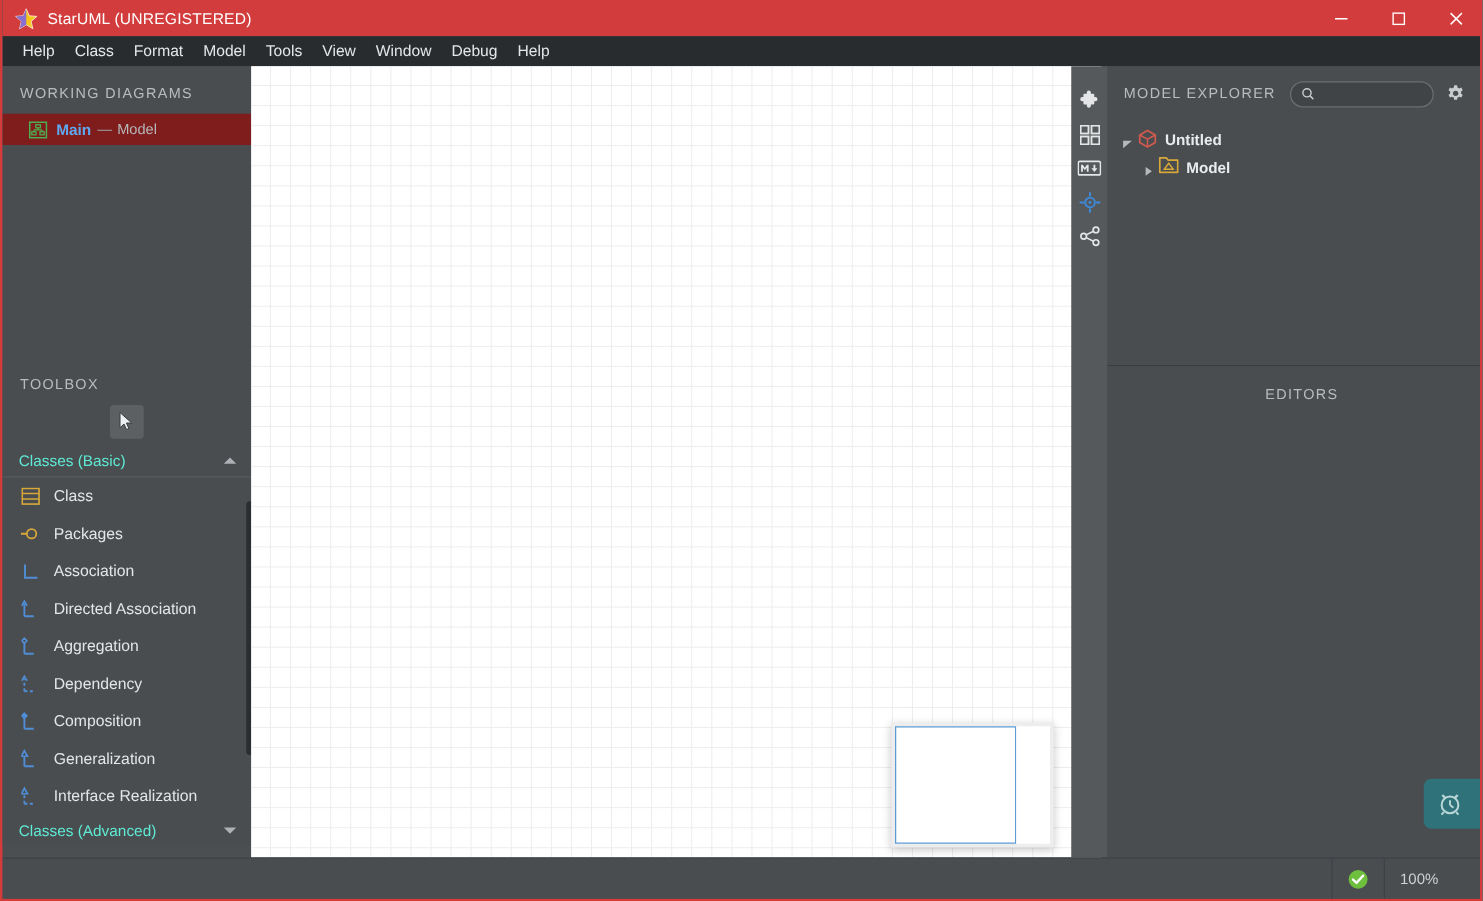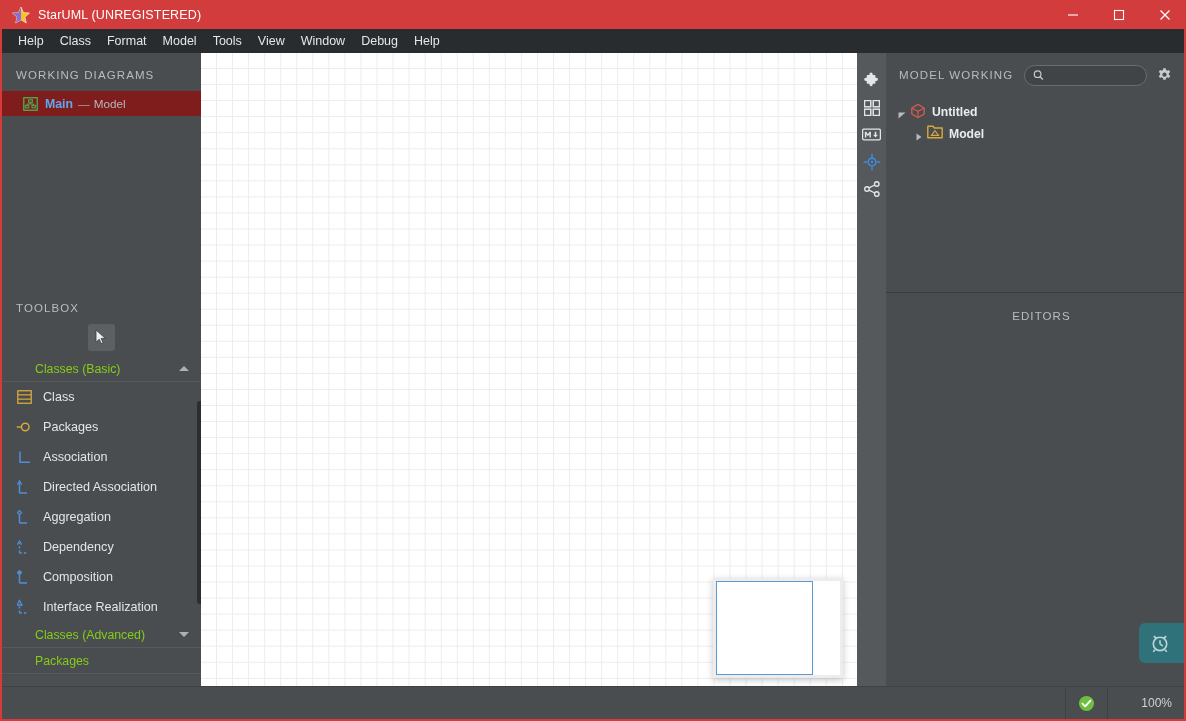--- a/index.html
+++ b/index.html
@@ -88,21 +88,21 @@
   }
   .tool-select-btn {
     width: 27px; height: 27px; background: #5c6063; border-radius: 3px;
     display: flex; align-items: center; justify-content: center;
   }
   .tb-section {
     display: flex; align-items: center; justify-content: space-between;
     padding: 0 12px 0 13px; height: 26px;
     border-bottom: 1px solid #575a5d;
   }
-  .tb-section-label { color: #84cc16; font-size: 12.3px; margin-left: 20px; }
+  .tb-section-label { color: #5eead4; font-size: 12.3px; }
   .tri { width: 0; height: 0; }
   .tri.up   { border-left: 5px solid transparent; border-right: 5px solid transparent; border-bottom: 5px solid #aeb1b4; }
   .tri.down { border-left: 5px solid transparent; border-right: 5px solid transparent; border-top: 5px solid #aeb1b4; }
 
   .tb-item {
     height: 30px; display: flex; align-items: center; padding-left: 13px;
   }
   .tb-icon { width: 19px; height: 19px; margin-right: 9px; flex: none;
              display: flex; align-items: center; justify-content: center; }
   .tb-label { color: #e3e5e7; font-size: 12.6px; }
@@ -205,21 +205,21 @@
   
   .statusbar {
     position: absolute; left: 0; right: 0; bottom: 0; height: 33px;
     background: #4a4d50; border-top: 1px solid #3f4245;
     display: flex; align-items: center; justify-content: flex-end;
   }
   .sb-cell {
     height: 33px; display: flex; align-items: center; justify-content: center;
     border-left: 1px solid #3f4245; padding: 0 12px;
   }
-  .sb-zoom { color: #cfd2d4; font-size: 12px; min-width: 52px; text-align: right; }
+  .sb-zoom { color: #cfd2d4; font-size: 12px; min-width: 52px; text-align: left; }
 </style>
 </head>
 <body>
 
 <div id="app">
 
   <div class="titlebar">
     <div class="title-icon">
       <svg viewBox="0 0 20 20" width="20" height="20">
         <polygon points="10,2 12.4,7.6 18.5,8.1 13.9,12.1 15.3,18 10,14.8 4.7,18 6.1,12.1 1.5,8.1 7.6,7.6" fill="#f5c518" stroke="#ffffff" stroke-width="0.6"></polygon>
@@ -356,20 +356,29 @@
               <svg width="16" height="16" viewBox="0 0 16 16">
                 <path d="M2.5,14 V5.4 M2.5,14 H10" fill="none" stroke="#4f8ed6" stroke-width="1.5"></path>
                 <path d="M2.5,1.6 L4.5,3.6 L2.5,5.6 L0.5,3.6 Z" fill="#4f8ed6" stroke="#4f8ed6" stroke-width="1.3"></path>
               </svg>
             </span>
             <span class="tb-label">Composition</span>
           </div>
           <div class="tb-item">
             <span class="tb-icon">
               <svg width="16" height="16" viewBox="0 0 16 16">
+                <path d="M2.5,14 V5.8 M2.5,14 H10" fill="none" stroke="#4f8ed6" stroke-width="1.5"></path>
+                <path d="M2.5,1.6 L5,6 H0 Z" fill="none" stroke="#4f8ed6" stroke-width="1.3"></path>
+              </svg>
+            </span>
+            <span class="tb-label">Generalization</span>
+          </div>
+          <div class="tb-item">
+            <span class="tb-icon">
+              <svg width="16" height="16" viewBox="0 0 16 16">
                 <path d="M2.5,14 V5.8 M2.5,14 H10" fill="none" stroke="#4f8ed6" stroke-width="1.5" stroke-dasharray="2.4 2"></path>
                 <path d="M2.5,1.6 L5,6 H0 Z" fill="none" stroke="#4f8ed6" stroke-width="1.3"></path>
               </svg>
             </span>
             <span class="tb-label">Interface Realization</span>
           </div>
           <div class="tb-section">
             <span class="tb-section-label">Classes (Advanced)</span>
             <span class="tri down"></span>
           </div>
@@ -433,21 +442,21 @@
         <circle cx="15.3" cy="15.6" r="2.5" fill="none" stroke="#e3e5e7" stroke-width="1.5"></circle>
         <line x1="6.6" y1="8.8" x2="13.1" y2="5.5" stroke="#e3e5e7" stroke-width="1.4"></line>
         <line x1="6.6" y1="11.2" x2="13.1" y2="14.5" stroke="#e3e5e7" stroke-width="1.4"></line>
       </svg>
     </div>
   </div>
 
   <div class="right-panel">
 
     <div class="me-head">
-      <div class="me-title">MODEL WORKING</div>
+      <div class="me-title">MODEL EXPLORER</div>
       <div class="me-search">
         <svg width="12" height="12" viewBox="0 0 14 14">
           <circle cx="6" cy="6" r="4.3" fill="none" stroke="#c9cccf" stroke-width="1.5"></circle>
           <line x1="9.2" y1="9.2" x2="12.8" y2="12.8" stroke="#c9cccf" stroke-width="1.7"></line>
         </svg>
         <input type="text" id="me-input" placeholder="" style="">
       </div>
       <div class="me-gear">
         <svg width="17" height="17" viewBox="0 0 20 20">
           <path d="M8.6,1.4 h2.8 l0.35,2.05 a6.6,6.6 0 0 1 1.6,0.93 l1.95,-0.78 l1.4,2.42 l-1.6,1.3 a6.6,6.6 0 0 1 0,1.86 l1.6,1.3 l-1.4,2.42 l-1.95,-0.78 a6.6,6.6 0 0 1 -1.6,0.93 l-0.35,2.05 h-2.8 l-0.35,-2.05 a6.6,6.6 0 0 1 -1.6,-0.93 l-1.95,0.78 l-1.4,-2.42 l1.6,-1.3 a6.6,6.6 0 0 1 0,-1.86 l-1.6,-1.3 l1.4,-2.42 l1.95,0.78 a6.6,6.6 0 0 1 1.6,-0.93 z" fill="#c9cccf"></path>

